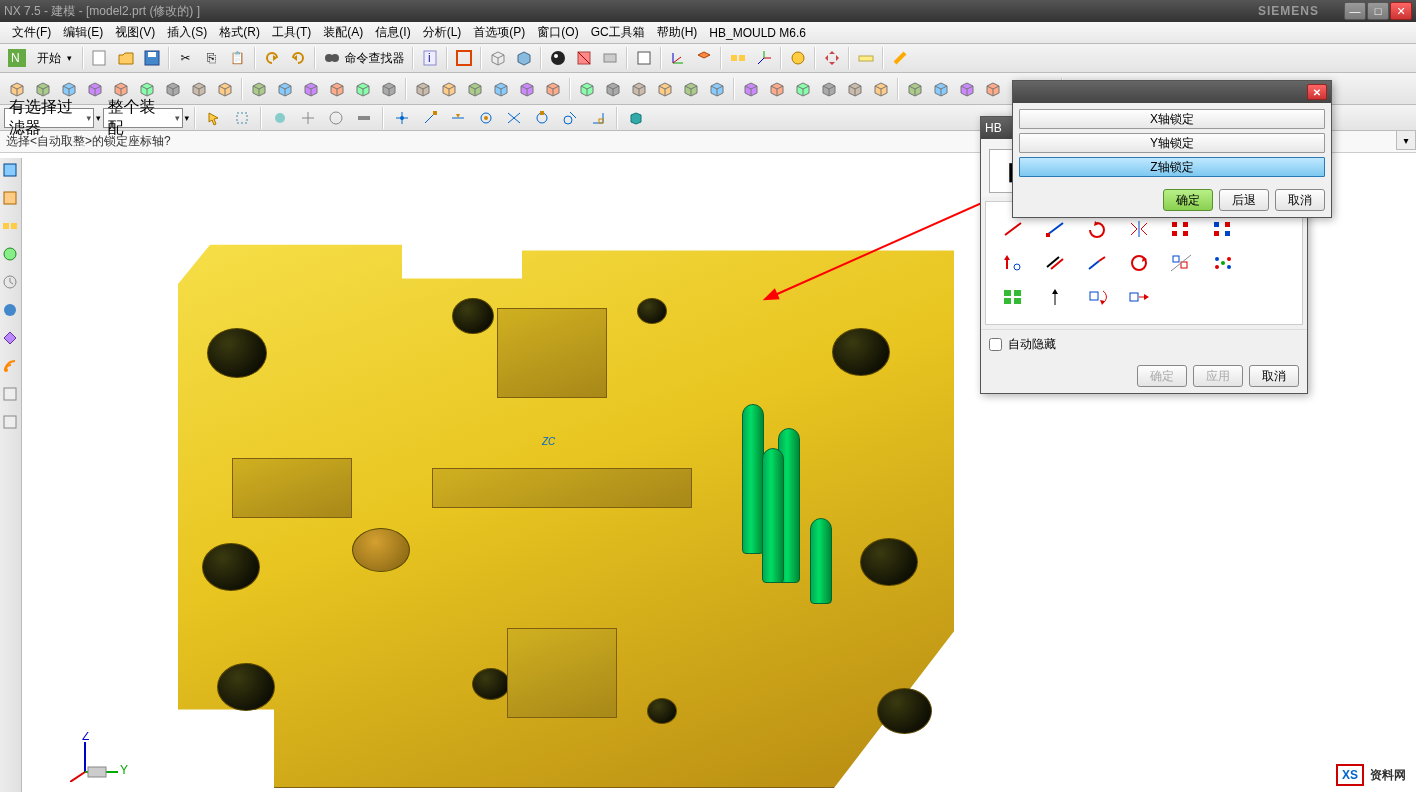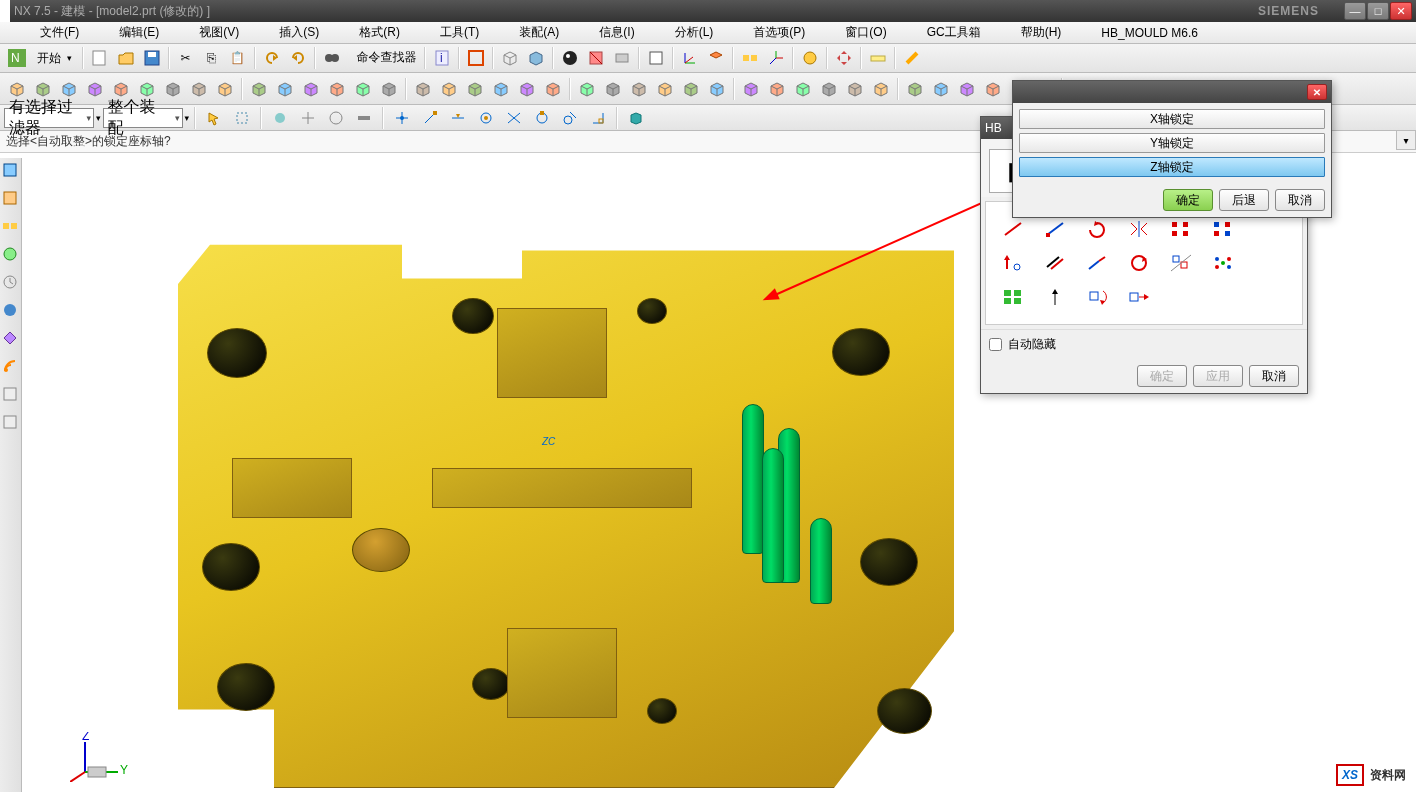--- a/index.html
+++ b/index.html
@@ -1,31 +1,31 @@
 <!DOCTYPE html>
 <html><head>
 <meta charset="utf-8">
 <style>
 * { margin: 0; padding: 0; box-sizing: border-box; font-family: "Microsoft YaHei", SimSun, Arial, sans-serif; font-size: 12px; }
 body { width: 1416px; height: 792px; background: #fff; overflow: hidden; position: relative; }
-.titlebar { height: 22px; background: linear-gradient(#555, #333); color: #ccc; display: flex; align-items: center; padding: 0 4px; justify-content: space-between; margin-left: 10px; }
+.titlebar { height: 22px; background: linear-gradient(#555, #333); color: #ccc; display: flex; align-items: center; padding: 0 4px; justify-content: space-between; }
 .title-left { color: #aaa; }
 .title-right { display: flex; align-items: center; gap: 4px; }
 .siemens { color: #999; font-weight: bold; letter-spacing: 1px; margin-right: 20px; }
 .win-btns { display: flex; }
 .win-btn { width: 22px; height: 18px; display: flex; align-items: center; justify-content: center; font-size: 11px; margin-left: 1px; color: #fff; }
 .win-min, .win-max { background: linear-gradient(#9a9a9a, #7a7a7a); border: 1px solid #555; border-radius: 2px; }
 .win-close { background: linear-gradient(#f66, #c33); border: 1px solid #922; border-radius: 2px; }
 .menubar { height: 22px; background: linear-gradient(#f8f8f8, #e8e8e8); border-bottom: 1px solid #bbb; display: flex; align-items: center; padding-left: 6px; }
-.menu-item { padding: 2px 6px; cursor: default; margin-left: 28px; }
+.menu-item { padding: 2px 6px; cursor: default; }
 .toolbar { background: linear-gradient(#f4f4f4, #e4e4e4); border-bottom: 1px solid #bbb; display: flex; align-items: center; padding: 2px 4px; flex-wrap: wrap; min-height: 28px; }
 .t-btn { width: 24px; height: 24px; display: inline-flex; align-items: center; justify-content: center; margin: 0 1px; border: 1px solid transparent; border-radius: 2px; }
 .t-sep { width: 2px; height: 22px; border-left: 1px solid #ccc; border-right: 1px solid #fff; margin: 0 3px; }
 .start-btn { display: inline-flex; align-items: center; padding: 2px 6px; gap: 6px; border: 1px solid transparent; border-radius: 2px; }
-.cmd-finder { display: inline-flex; gap: 16px; padding: 2px 4px; }
+.cmd-finder { display: inline-flex; align-items: center; gap: 4px; padding: 2px 4px; }
 .filter-row { height: 26px; background: linear-gradient(#f4f4f4, #e4e4e4); border-bottom: 1px solid #bbb; display: flex; align-items: center; padding: 0 4px; gap: 2px; }
 .combo { height: 20px; border: 1px solid #888; background: #fff; padding: 0 14px 0 4px; display: inline-flex; align-items: center; position: relative; font-size: 16px; }
 .combo::after { content: "▾"; position: absolute; right: 2px; font-size: 9px; color: #555; }
 .prompt-row { height: 22px; background: #f8f8f8; border-bottom: 1px solid #ccc; display: flex; align-items: center; padding-left: 6px; color: #333; }
 .workspace { position: absolute; left: 0; top: 158px; right: 0; bottom: 0; display: flex; }
 .left-strip { width: 22px; background: linear-gradient(90deg, #ececec, #e0e0e0); border-right: 1px solid #bbb; display: flex; flex-direction: column; align-items: center; padding-top: 4px; gap: 10px; }
 .left-strip .strip-i { width: 18px; height: 18px; }
 .view3d { flex: 1; background: #fff; position: relative; overflow: hidden; }
 .mold-img { position: absolute; left: 140px; top: 70px; width: 800px; height: 560px; background: linear-gradient(160deg, #f7e04a 0%, #e8c520 45%, #b68a12 100%); clip-path: polygon(6% 3%, 30% 3%, 30% 9%, 45% 9%, 45% 4%, 99% 4%, 99% 72%, 84% 100%, 14% 100%, 14% 86%, 2% 86%, 2% 10%); border: 1px solid #806010; }
 .hole { position: absolute; border-radius: 50%; background: radial-gradient(circle at 35% 30%, #3a3a10, #000); border: 1px solid #5a4800; }
@@ -47,21 +47,21 @@
 .btn.primary { background: linear-gradient(#b8f088, #8ad050); border-color: #5a9030; }
 .panel-dialog { left: 980px; top: 116px; width: 328px; }
 .panel-body { padding: 8px; background: #fff; margin: 4px; border: 1px solid #ccc; }
 .tool-grid { display: grid; grid-template-columns: repeat(6, 34px); gap: 8px 8px; padding: 6px 4px; }
 .tool-i { width: 30px; height: 26px; display: flex; align-items: center; justify-content: center; border: 1px solid transparent; }
 .auto-hide { padding: 6px 8px; display: flex; align-items: center; gap: 6px; border-top: 1px solid #ddd; }
 .panel-btns { display: flex; justify-content: flex-end; gap: 6px; padding: 6px 8px; }
 .btn.disabled { color: #aaa; }
 .right-strip { position: absolute; right: 0; top: 130px; width: 20px; height: 20px; background: #eee; border: 1px solid #bbb; display: flex; align-items: center; justify-content: center; font-size: 10px; }
 .watermark { position: absolute; right: 10px; bottom: 6px; display: flex; align-items: center; gap: 6px; font-weight: bold; }
-.wm-box { background: #fff; border: 2px solid #c00; padding: 2px 4px; color: #06c; font-style: italic; }
+.wm-box { background: #fff; border: 2px solid #c00; padding: 2px 4px; color: #06c; }
 .wm-text { color: #333; }
 svg { display: block; }
 </style>
 </head>
 <body>
 
 <div class="titlebar">
   <div class="title-left">NX 7.5 - 建模 - [model2.prt (修改的) ]</div>
   <div class="title-right">
     <span class="siemens">SIEMENS</span>

